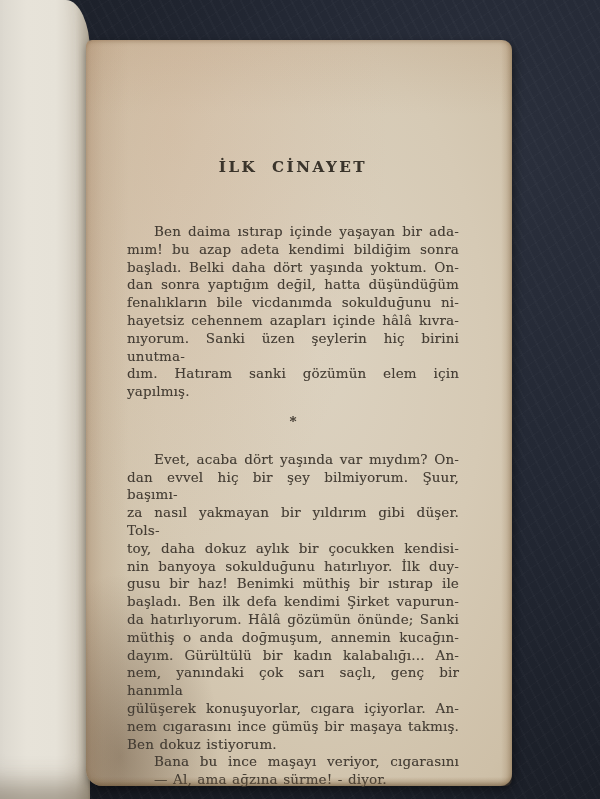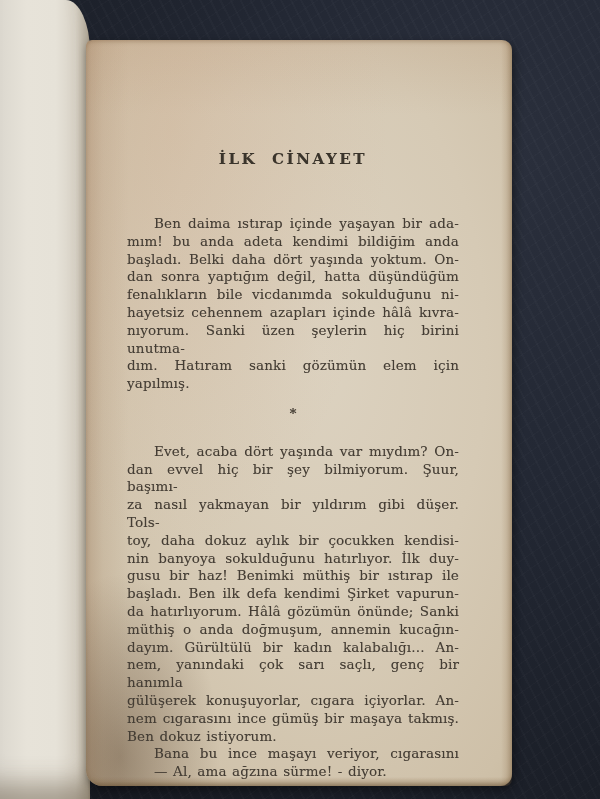--- a/index.html
+++ b/index.html
@@ -62,21 +62,21 @@
     padding-top: 110px;
     box-sizing: border-box;
     color: #443d34;
     font-size: 13.4px;
     line-height: 17.8px;
     letter-spacing: 0.2px;
     word-spacing: 1px;
     text-shadow: 0.3px 0.3px 0.6px rgba(62,55,46,0.35);
   }
   .title {
-    margin: 0 0 47px 0;
+    margin: 8px 0 47px 0;
     font-size: 15px;
     line-height: 18px;
     font-weight: bold;
     text-align: center;
     letter-spacing: 2.6px;
     word-spacing: 7px;
     color: #3a342b;
   }
   .ln {
     text-align: justify;
@@ -106,21 +106,21 @@
 
 <div class="scene">
   <div class="left-page"></div>
 
   <div class="main-page">
     <div class="text-block">
 
       <h1 class="title">İLK CİNAYET</h1>
 
       <div class="ln ind">Ben daima ıstırap içinde yaşayan bir ada-</div>
-      <div class="ln">mım! bu anda adeta kendimi bildiğim anda</div>
+      <div class="ln">mım! bu azap adeta kendimi bildiğim sonra</div>
       <div class="ln">başladı. Belki daha dört yaşında yoktum. On-</div>
       <div class="ln">dan sonra yaptığım değil, hatta düşündüğüm</div>
       <div class="ln">fenalıkların bile vicdanımda sokulduğunu ni-</div>
       <div class="ln">hayetsiz cehennem azapları içinde hâlâ kıvra-</div>
       <div class="ln">nıyorum. Sanki üzen şeylerin hiç birini unutma-</div>
       <div class="ln">dım. Hatıram sanki gözümün elem için yapılmış.</div>
 
       <div class="sep">*</div>
 
       <div class="ln ind after-sep">Evet, acaba dört yaşında var mıydım? On-</div>

